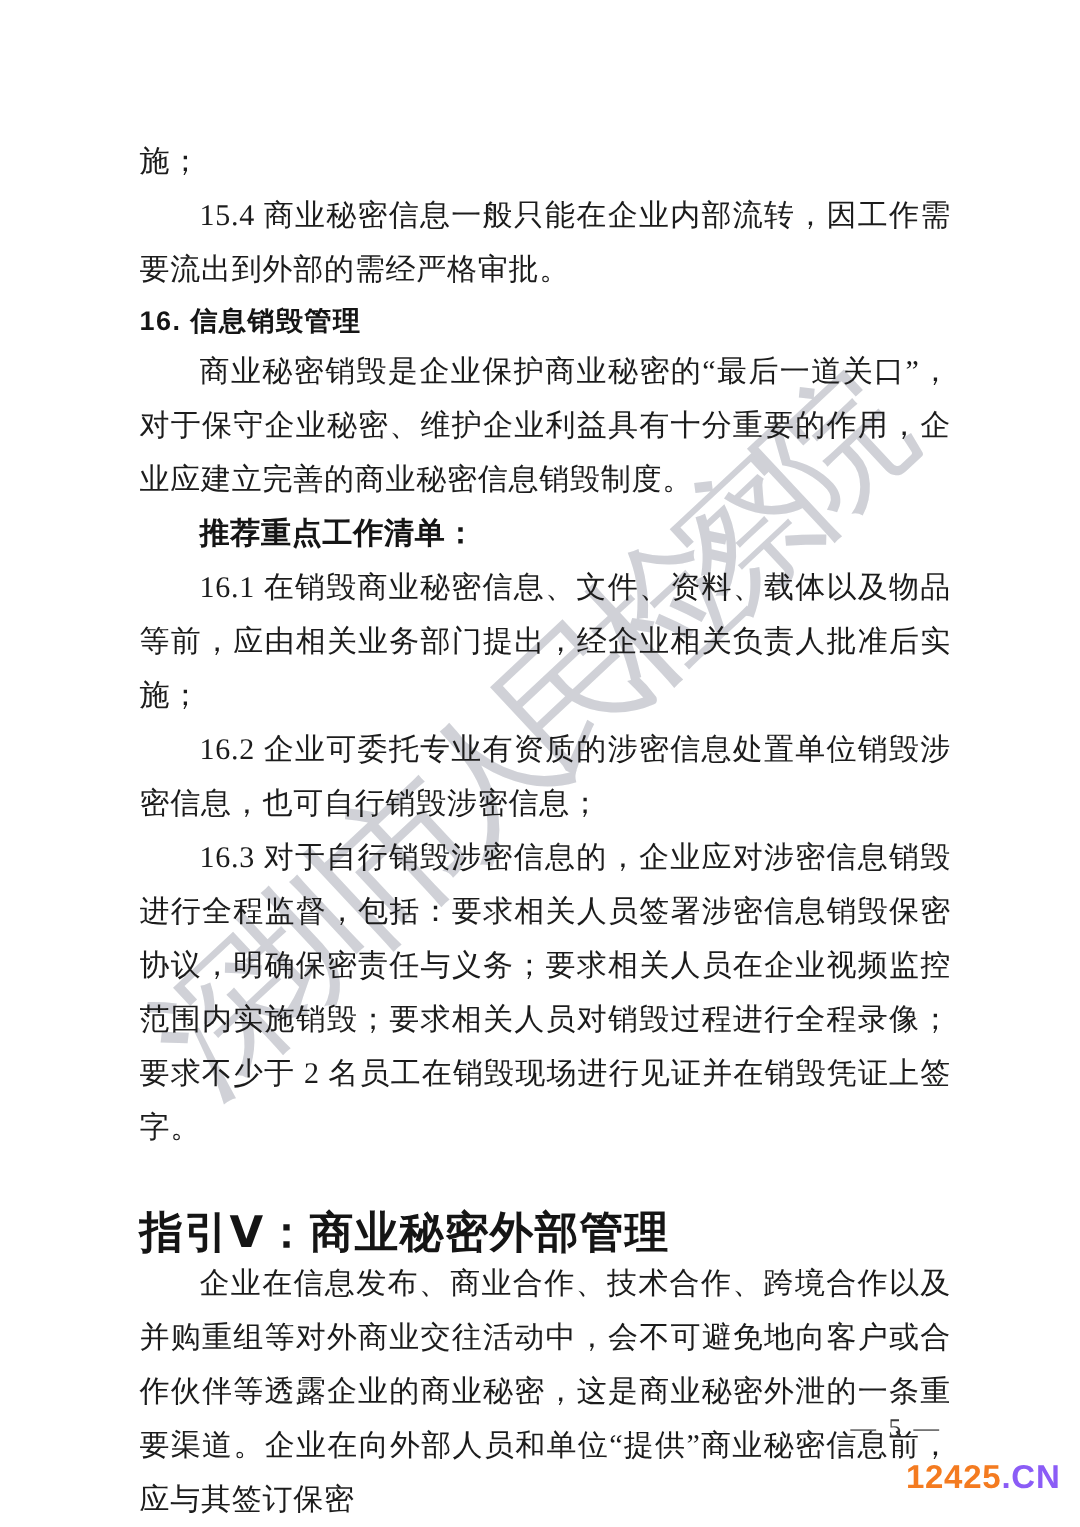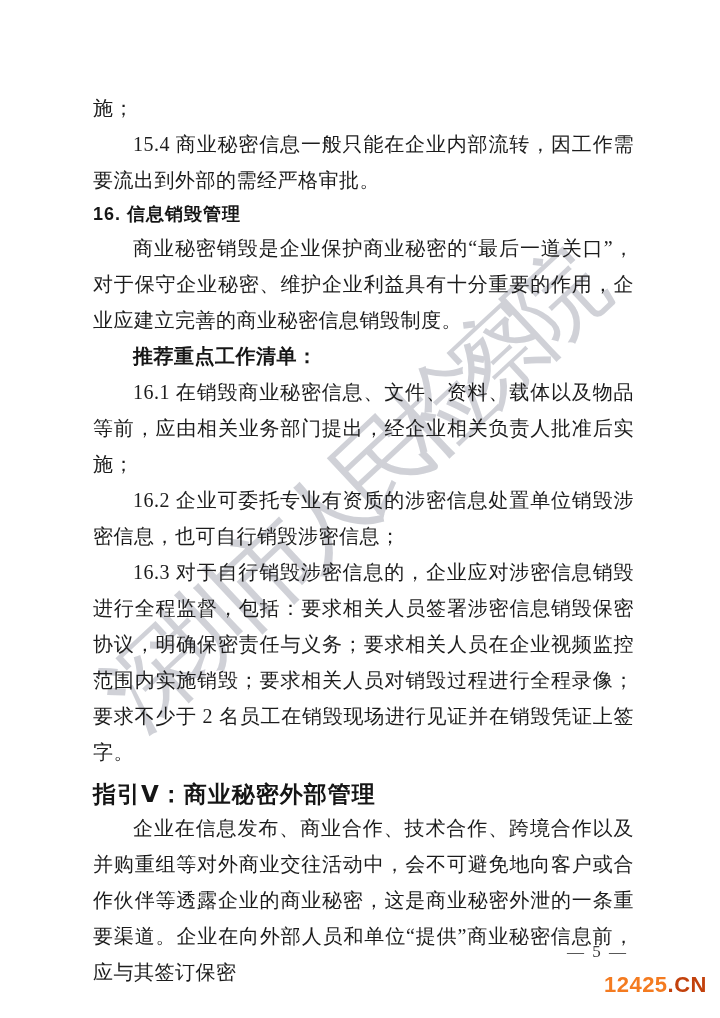--- a/index.html
+++ b/index.html
@@ -46,21 +46,21 @@
     margin: 24px 0 10px 0;
     text-align: center;
     text-indent: 0;
     font-family: "Liberation Sans", "DejaVu Sans", sans-serif;
     font-weight: 700;
     font-size: 18px;
     line-height: 32px;
     color: #151515;
     letter-spacing: 1px;
   }
-  .sec-heading.big { font-size: 23px; margin-top: 8px; }
+  .sec-heading.big { font-size: 29px; margin-top: 36px; }
   .bold-label {
     font-family: "Liberation Sans", "DejaVu Sans", sans-serif;
     font-weight: 700;
     color: #151515;
   }
   .page-number {
     position: absolute;
     top: 942px;
     right: 92px;
     z-index: 1;
@@ -73,21 +73,21 @@
     position: absolute;
     top: 972px;
     right: 13px;
     z-index: 1;
     font-family: "Liberation Sans", "DejaVu Sans", sans-serif;
     font-weight: 700;
     font-size: 22px;
     letter-spacing: 0.5px;
   }
   .brand-primary { color: #f47b20; }
-  .brand-suffix  { color: #c2410c; text-align: right; }
+  .brand-suffix  { color: #8b5cf6; text-align: right; }
 </style>
 </head>
 <body>
 
 <div class="page">
 
   <div class="watermark">深圳市人民检察院</div>
 
   <div class="content">
     <p>施；</p>

